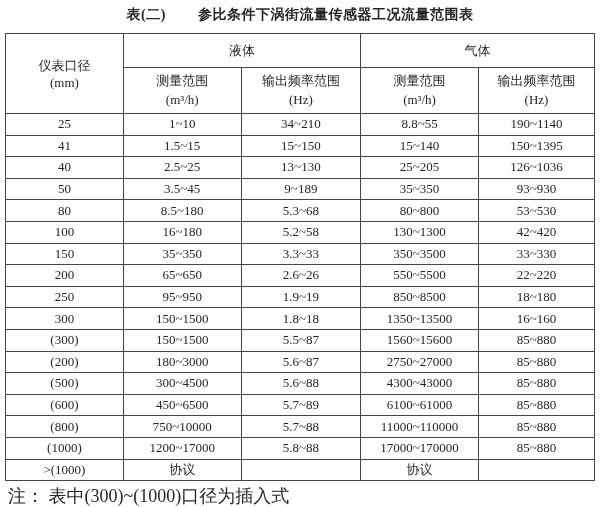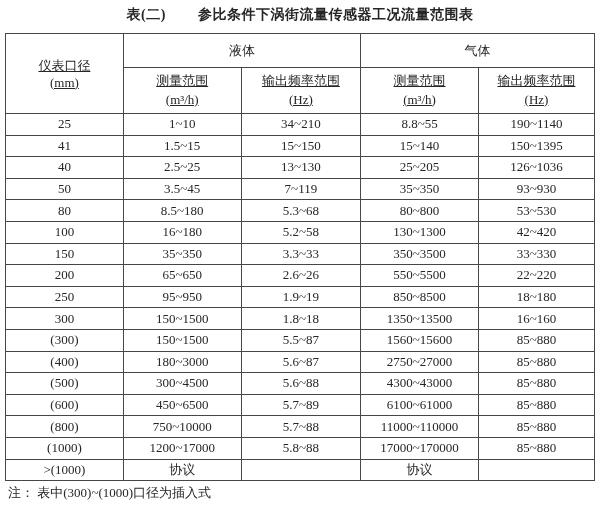--- a/index.html
+++ b/index.html
@@ -49,30 +49,29 @@
   }
   .range-table thead tr.group-row th {
     height: 33px;
   }
   .range-table thead tr.sub-row th {
     height: 45px;
     line-height: 1.45;
   }
   .range-table th .hdr-line {
     display: block;
-    text-decoration: underline;
   }
   .range-table td {
     height: 20.6px;
   }
   .note {
     position: absolute;
     top: 484px;
     left: 8px;
-    font-size: 13px;
+    font-size: 18px;
     white-space: nowrap;
   }
 </style>
 </head>
 <body>
 
 <div class="page">
 
   <div class="title">
     <span class="title-prefix">表(二)</span><span>参比条件下涡街流量传感器工况流量范围表</span>
@@ -132,21 +131,21 @@
         <tr>
           <td>40</td>
           <td>2.5~25</td>
           <td>13~130</td>
           <td>25~205</td>
           <td>126~1036</td>
         </tr>
         <tr>
           <td>50</td>
           <td>3.5~45</td>
-          <td>7~119</td>
+          <td>9~189</td>
           <td>35~350</td>
           <td>93~930</td>
         </tr>
         <tr>
           <td>80</td>
           <td>8.5~180</td>
           <td>5.3~68</td>
           <td>80~800</td>
           <td>53~530</td>
         </tr>
@@ -186,21 +185,21 @@
           <td>16~160</td>
         </tr>
         <tr>
           <td>(300)</td>
           <td>150~1500</td>
           <td>5.5~87</td>
           <td>1560~15600</td>
           <td>85~880</td>
         </tr>
         <tr>
-          <td>(400)</td>
+          <td>(200)</td>
           <td>180~3000</td>
           <td>5.6~87</td>
           <td>2750~27000</td>
           <td>85~880</td>
         </tr>
         <tr>
           <td>(500)</td>
           <td>300~4500</td>
           <td>5.6~88</td>
           <td>4300~43000</td>

